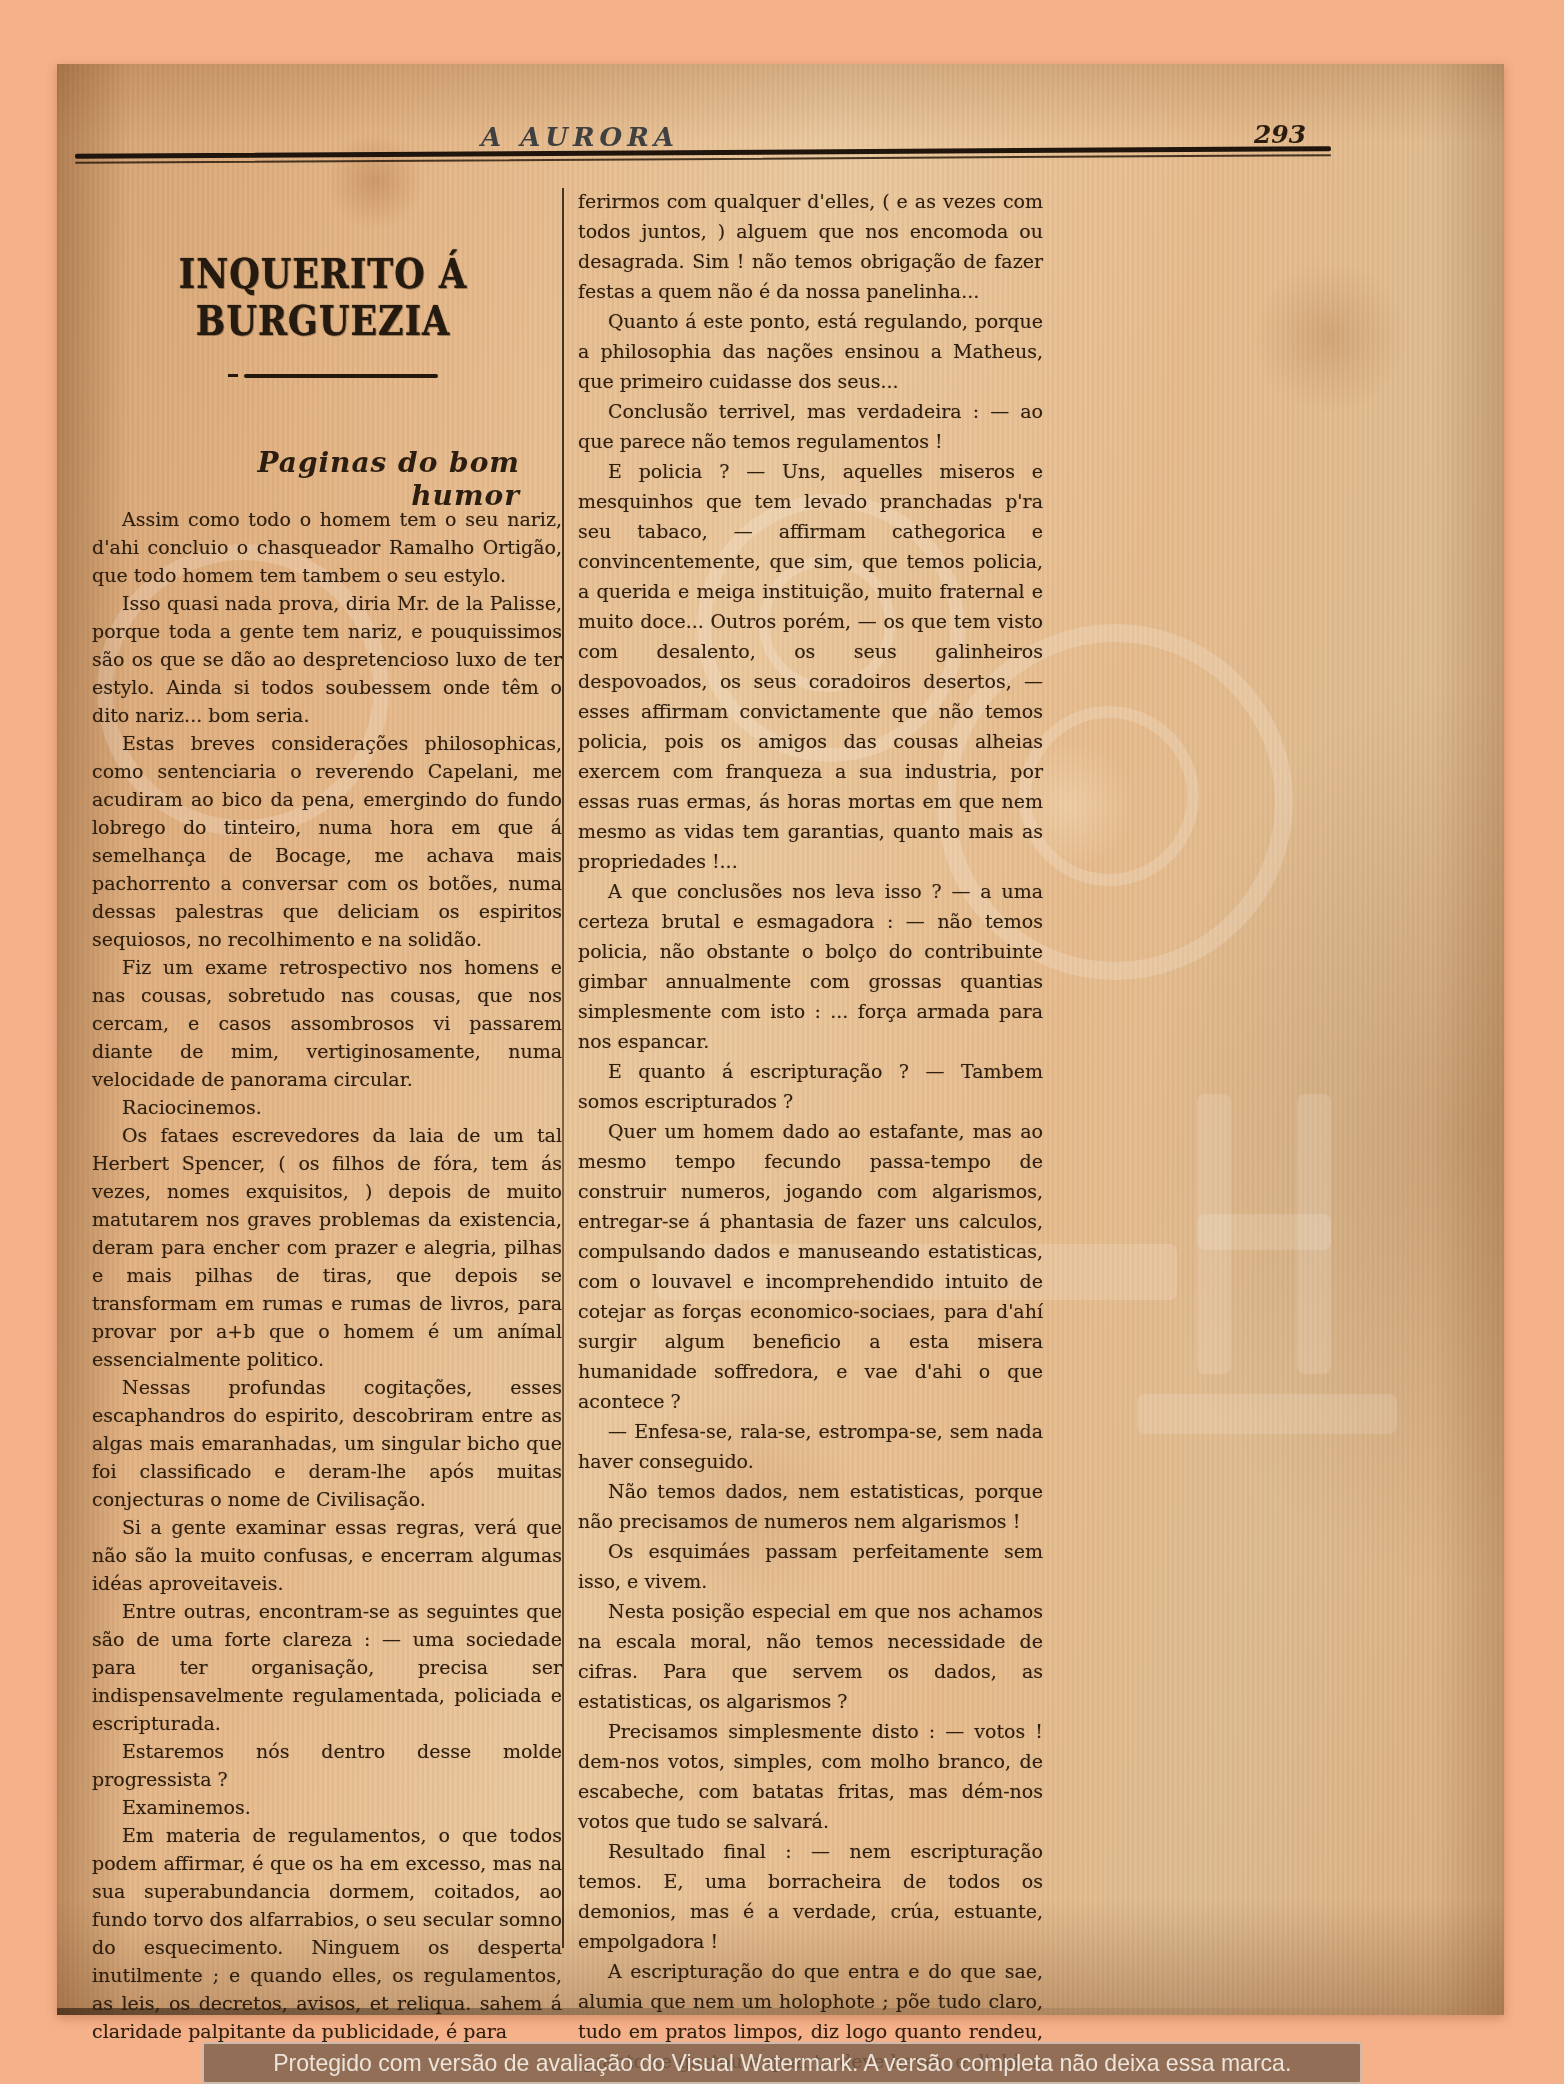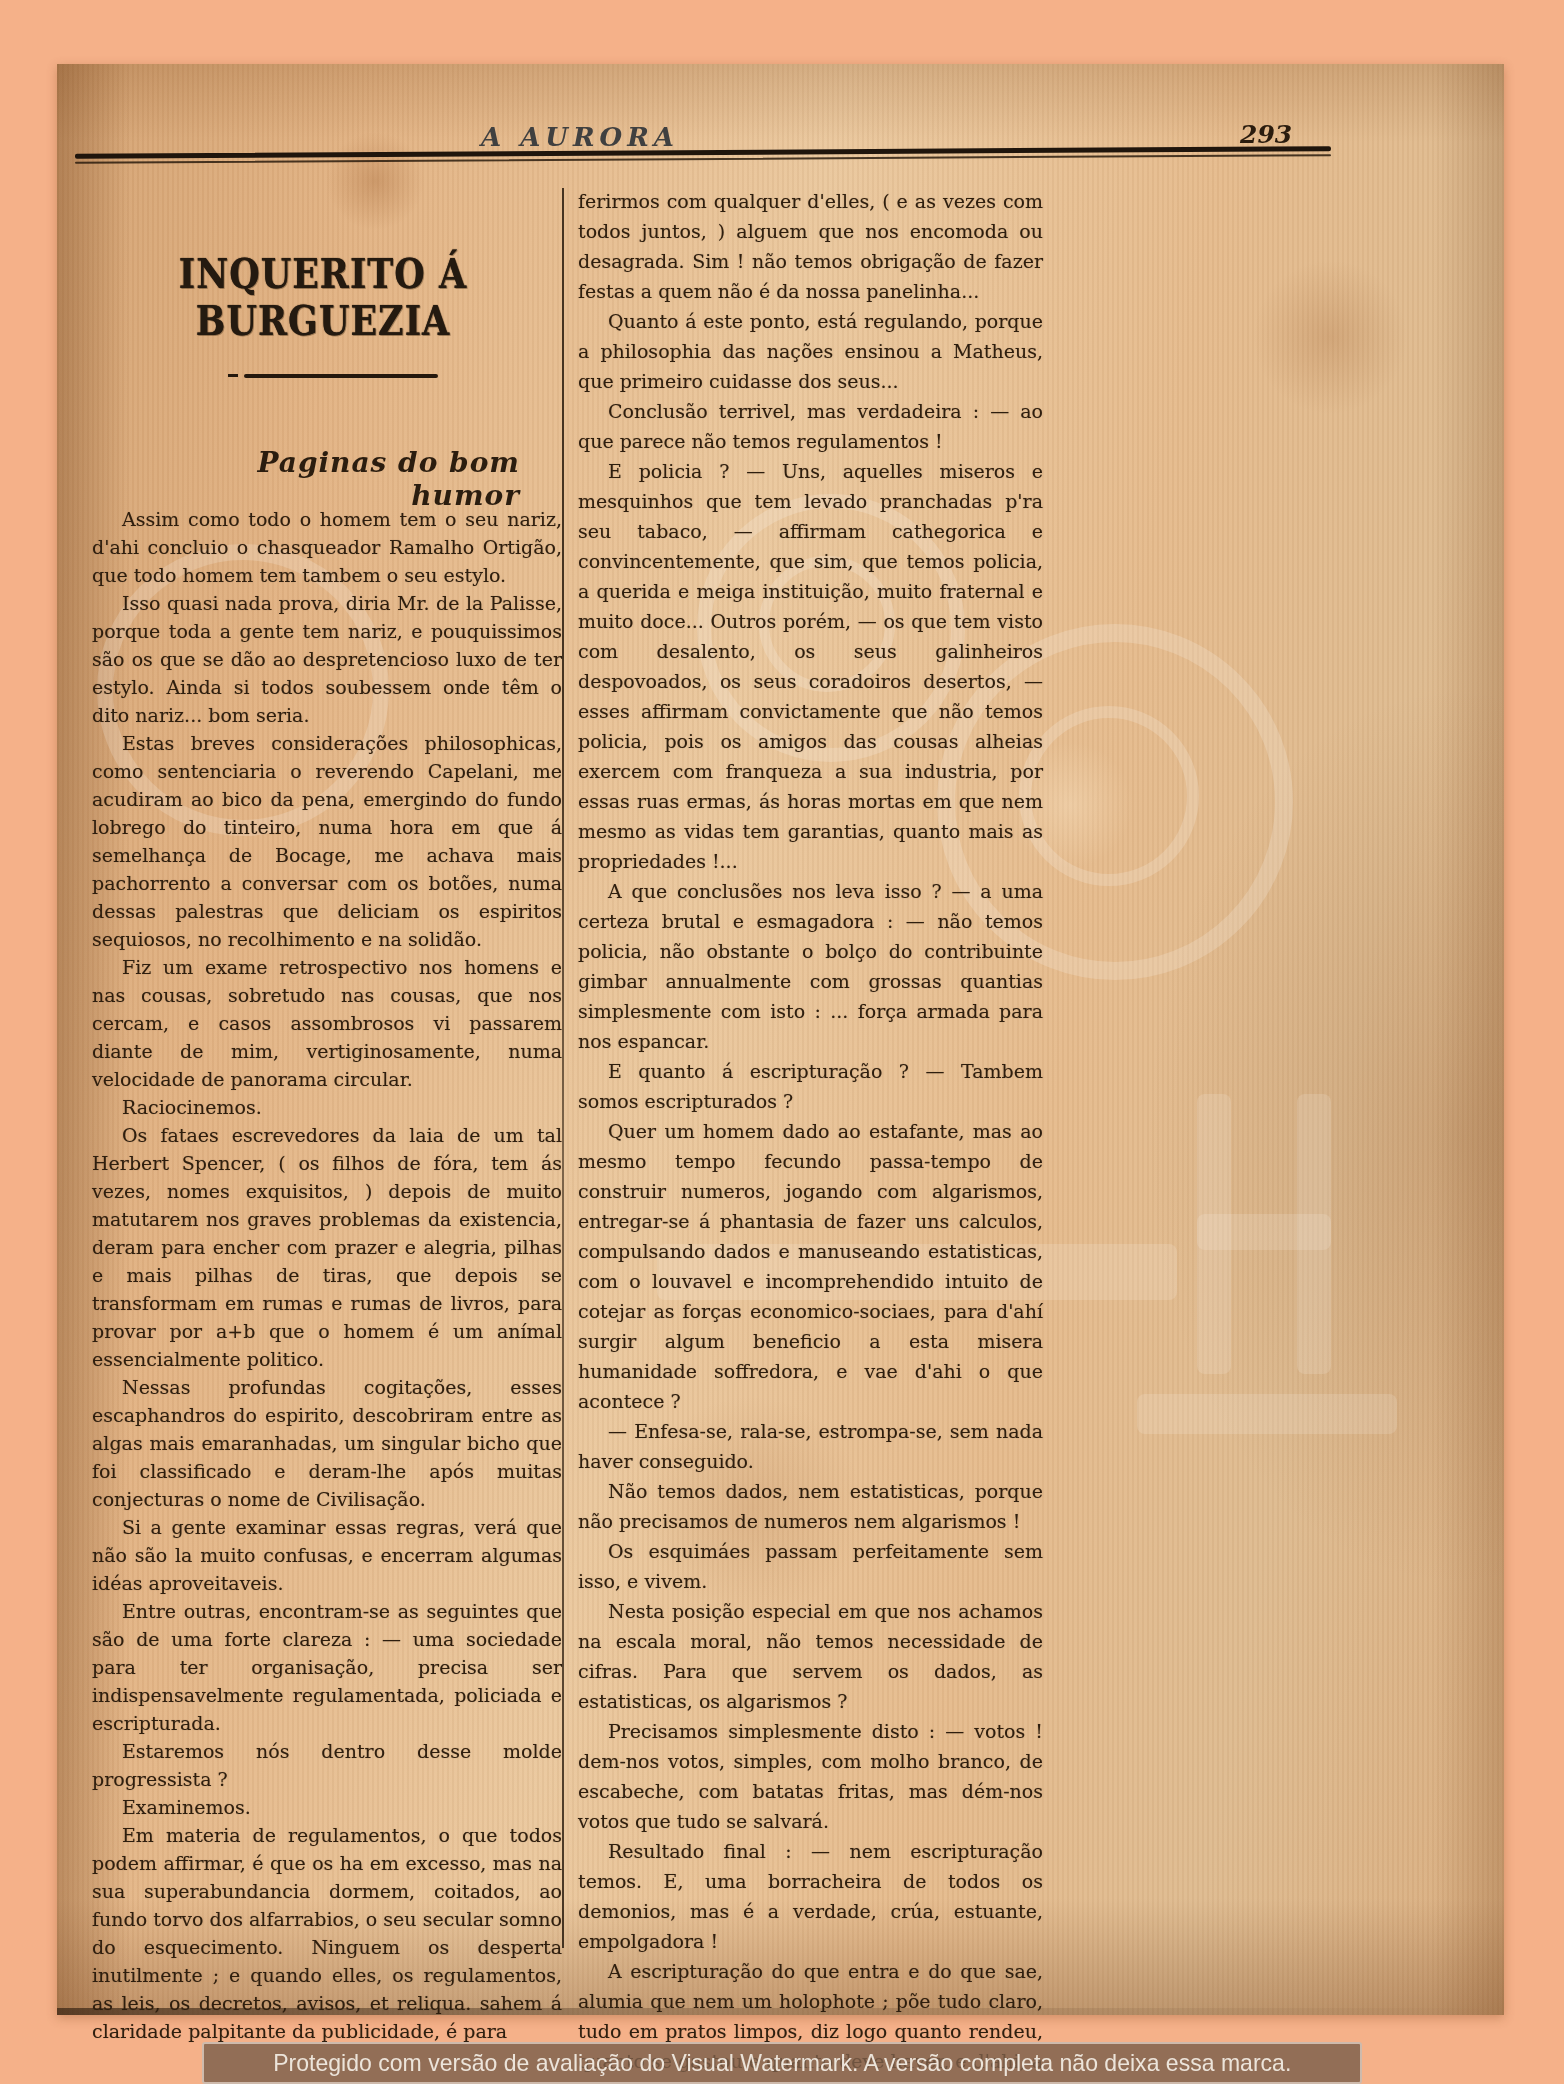--- a/index.html
+++ b/index.html
@@ -21,21 +21,21 @@
       repeating-linear-gradient(90deg, rgba(120,70,30,.05) 0 2px, rgba(255,240,220,.04) 2px 5px),
       linear-gradient(100deg, #d3a272 0%, #e2b384 18%, #eac89e 44%, #e5bb8d 66%, #debb90 82%, #d9ad7f 100%);
     box-shadow:0 3px 10px rgba(120,60,20,.3);}
   .paper:after{content:"";position:absolute;left:0;bottom:0;width:100%;height:7px;
     background:linear-gradient(90deg, rgba(45,28,14,.65), rgba(45,28,14,.25) 40%, rgba(45,28,14,.08) 75%, rgba(45,28,14,0));}
 
   
   .masthead{position:absolute;left:430px;top:122px;width:300px;text-align:center;
     font-style:italic;font-weight:bold;font-size:26px;letter-spacing:5px;color:#404040;}
   .pageno{position:absolute;left:1240px;top:120px;width:80px;
-    font-style:italic;font-weight:bold;font-size:25px;color:#2a1c0e;}
+    font-style:italic;font-weight:bold;font-size:25px;color:#2a1c0e;text-align:center;}
   .head-rule{position:absolute;left:75px;top:150px;width:1256px;height:12px;transform:rotate(-.35deg);}
   .head-rule .r1{height:5px;background:#1f150c;border-radius:2px;}
   .head-rule .r2{height:2px;margin-top:3px;background:#2a1c0e;opacity:.85;border-radius:2px;}
 
   
   .title{position:absolute;left:88px;top:250px;width:470px;text-align:center;
     font-weight:bold;font-size:35px;letter-spacing:1px;color:#241a10;
     transform:scaleY(1.15);transform-origin:top;
     text-shadow:1px 1px 0 rgba(70,45,20,.35), 0 0 1px #1f140a;}
   .title-rule{position:absolute;left:228px;top:374px;width:210px;height:4px;}

